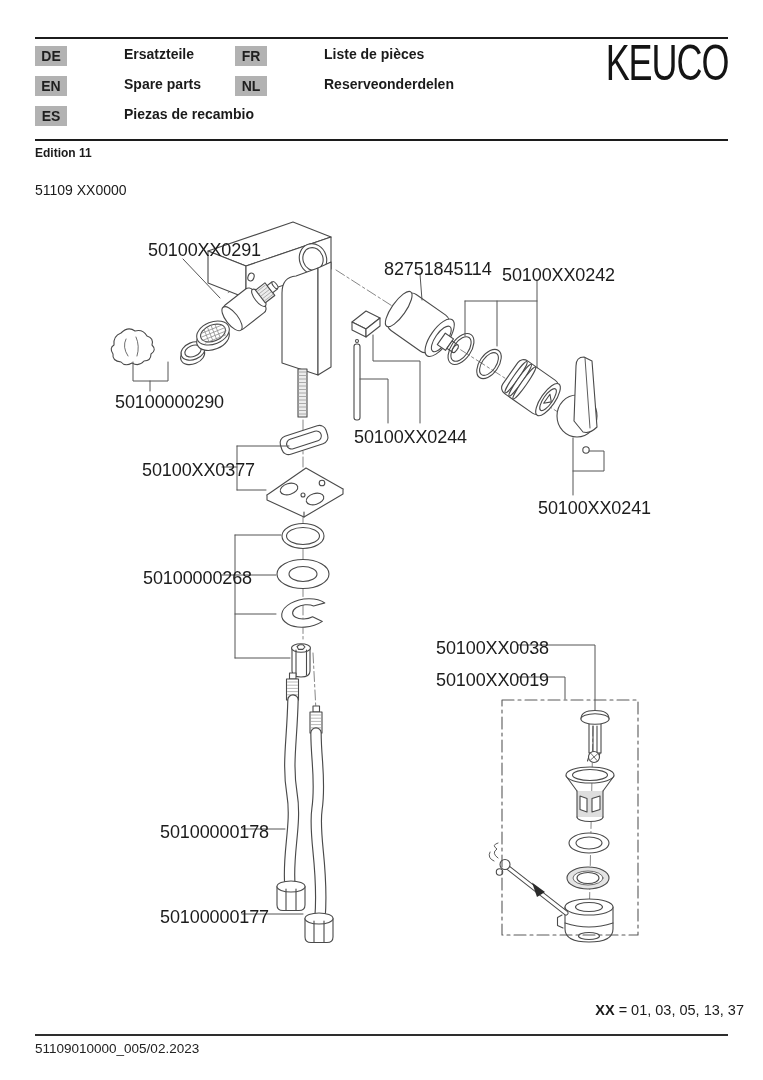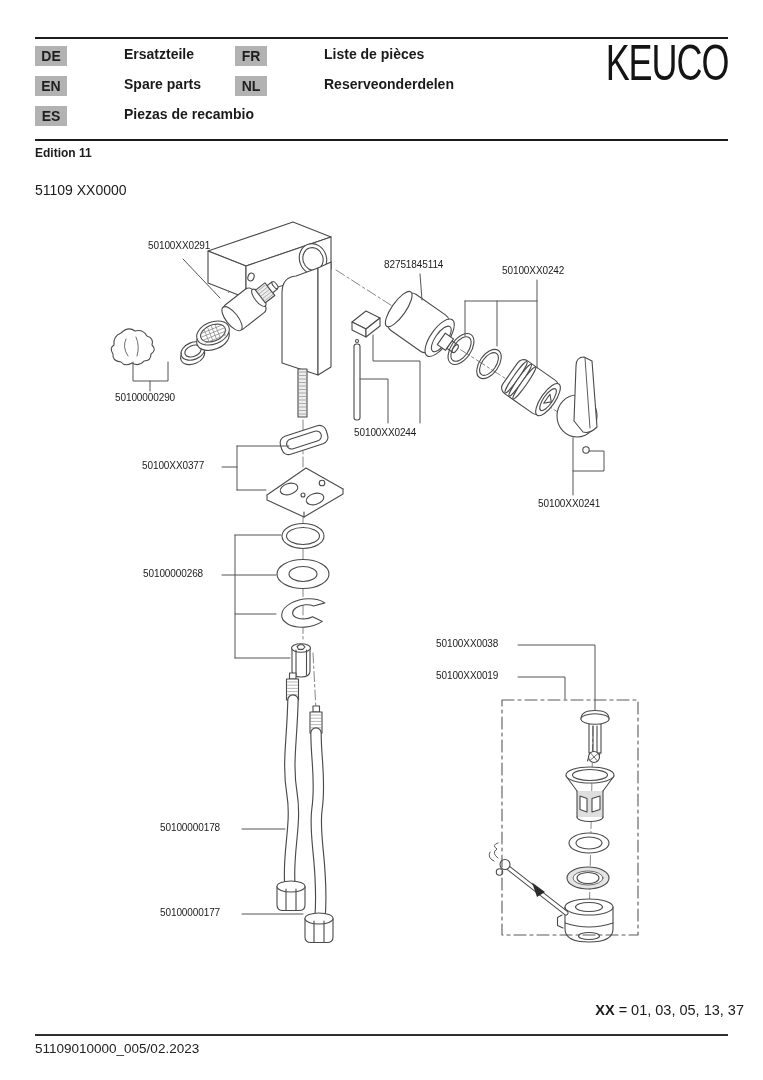--- a/index.html
+++ b/index.html
@@ -14,21 +14,21 @@
   .col-1{left:35px;} .col-2{left:235px;} .col-3{left:437px;}
   .lang-row{display:flex;align-items:flex-start;height:20px;margin-bottom:10px;}
   .badge{width:32px;height:20px;background:#b2b2b2;color:#1f1f1f;font-weight:bold;font-size:14px;
          display:flex;align-items:center;justify-content:center;margin-right:9px;flex:none;}
   .lang-label{font-weight:bold;font-size:14px;white-space:nowrap;padding-left:48px;}
   .logo{position:absolute;top:44px;right:35px;height:40px;font-size:50px;font-weight:400;color:#141414;
         letter-spacing:-1.5px;line-height:38px;transform:scaleX(0.72);transform-origin:100% 0;}
   .edition{position:absolute;left:35px;top:146px;font-size:12px;font-weight:bold;}
   .model{position:absolute;left:35px;top:182px;font-size:14px;}
   .art{position:absolute;left:0;top:0;width:763px;height:1080px;}
-  .part-label{position:absolute;font-size:10px;color:#1c1c1c;white-space:nowrap;letter-spacing:-0.1px;}
+  .part-label{position:absolute;font-size:18px;color:#1c1c1c;white-space:nowrap;letter-spacing:-0.1px;}
   .legend{position:absolute;right:19px;top:1002px;font-size:14.5px;}
   .legend .vals{margin-left:4px;}
   .footer{position:absolute;left:35px;top:1041px;font-size:13.5px;color:#222;}
 </style>
 </head>
 <body>
 
 <div class="page">
 
   <div class="rule rule-top"></div>

